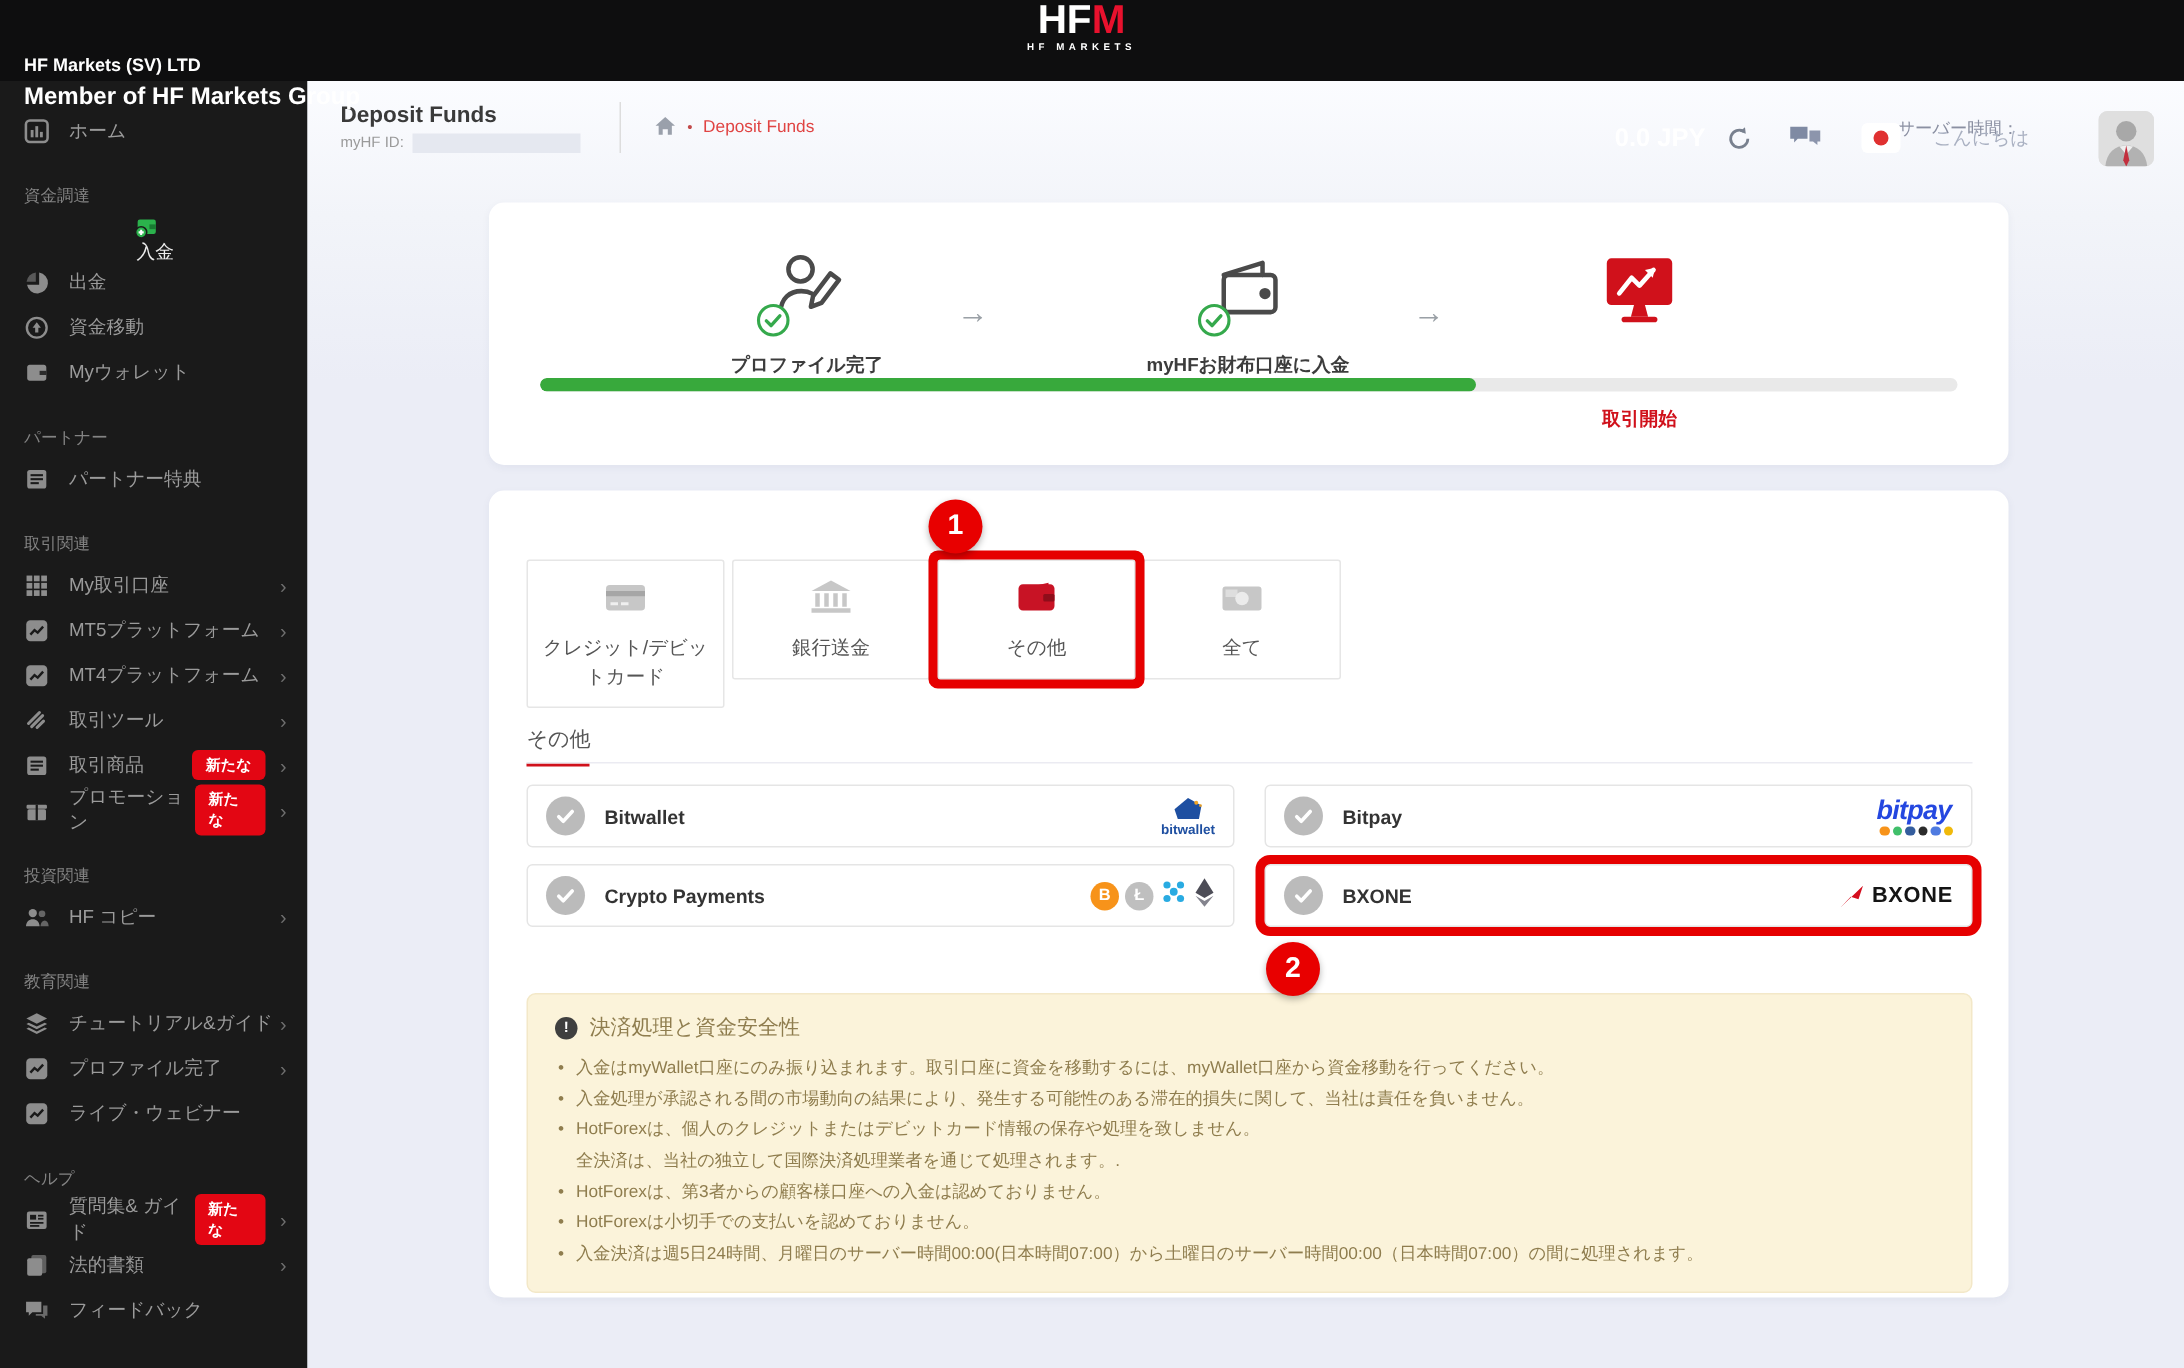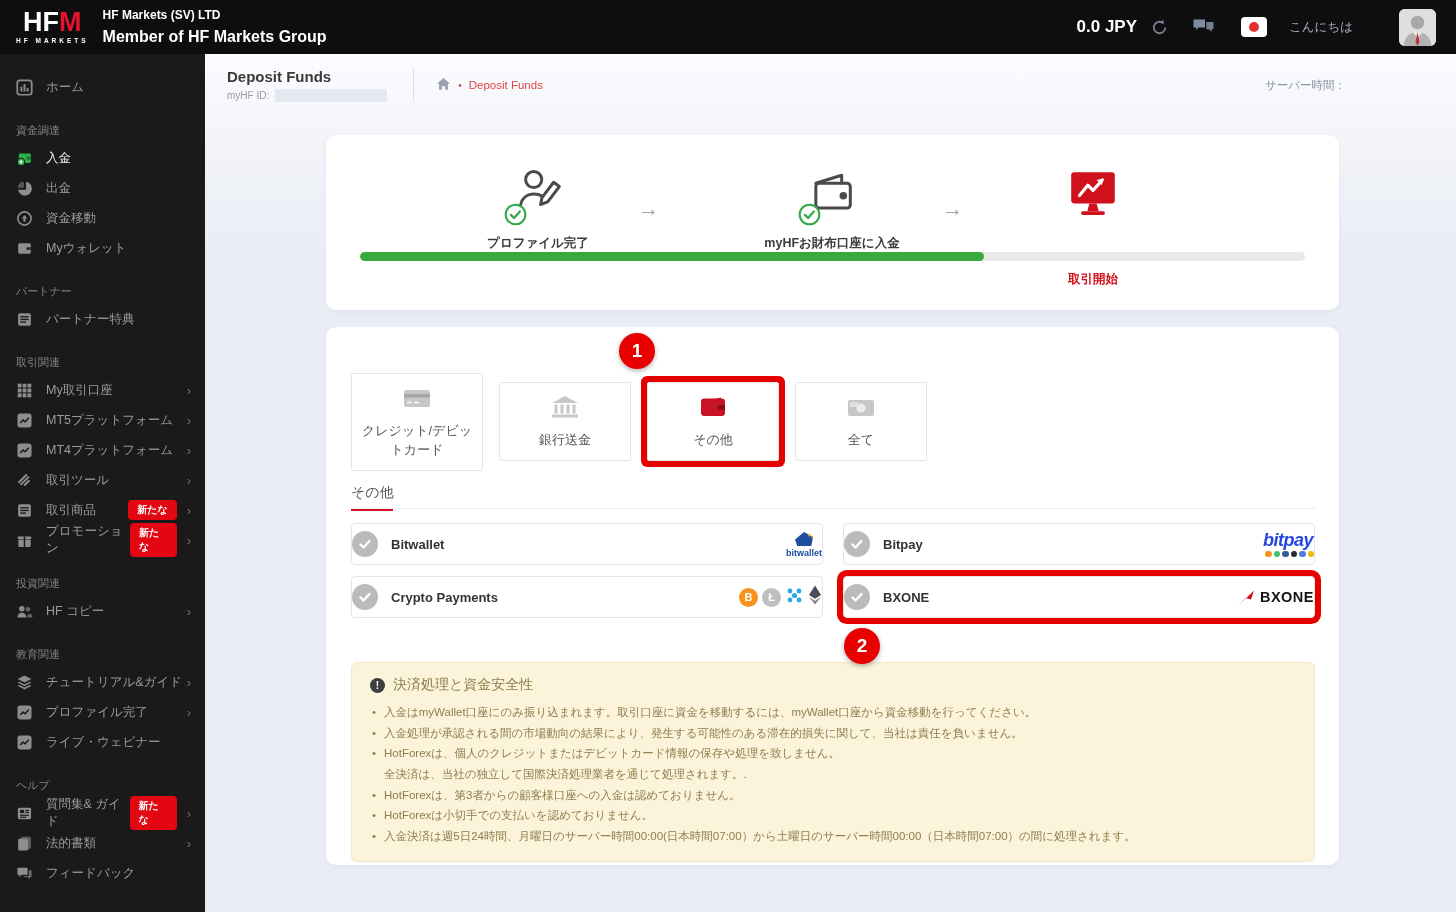--- a/index.html
+++ b/index.html
@@ -2,21 +2,21 @@
 <html><head>
 <meta charset="utf-8">
 <style>
   * { margin:0; padding:0; box-sizing:border-box; }
   html,body { width:1456px; height:912px; overflow:hidden; }
   body { font-family:"Liberation Sans","DejaVu Sans",sans-serif; background:#e9ecf5; }
   #app { position:relative; width:1456px; height:912px; }
 
   
   .topbar { position:absolute; top:0; left:0; right:0; height:54px; background:#0e0e0f;
-            display:flex; align-items:center; padding:0 16px; z-index:30; }
+            display:flex; padding:0 16px; z-index:30;flex-direction:column; }
   .logo { display:flex; flex-direction:column; align-items:center; line-height:1; margin-right:14px; }
   .logo .mark { font-size:27px; font-weight:900; color:#fff; letter-spacing:0; }
   .logo .mark .m { color:#e8112d; }
   .logo .sub { font-size:6.5px; letter-spacing:3px; color:#fff; margin-top:2px; font-weight:700; }
   .company { color:#fff; }
   .company .l1 { font-size:12px; font-weight:700; }
   .company .l2 { font-size:16px; font-weight:700; margin-top:6px; }
   .top-right { margin-left:auto; display:flex; align-items:center; }
   .balance { color:#fff; font-size:17px; font-weight:700; }
   .refresh { margin-left:14px; display:flex; }
@@ -25,21 +25,21 @@
           display:flex; align-items:center; justify-content:center; }
   .flag .dot { width:10px; height:10px; border-radius:50%; background:#e03131; }
   .greeting { margin-left:22px; color:#aab1c2; font-size:12.5px; }
   .avatar { margin-left:46px; margin-right:4px; width:37px; height:37px; border-radius:6px; background:#dfdfdf; overflow:hidden; }
 
   
   .sidebar { position:absolute; top:54px; left:0; width:205px; bottom:0; background:#1a1a1a; padding-top:18px; overflow:hidden; }
   .side-section { margin-top:13px; padding:8px 16px 5px; font-size:11px; color:#838383; }
   .side-item { display:flex; align-items:center; height:30px; padding:0 14px 0 16px; color:#9b9b9b; font-size:12.5px; cursor:pointer; }
   .side-item .ic { width:17px; height:17px; color:#8d8d8d; flex:none; margin-right:13px; display:flex; align-items:center; justify-content:center; }
-  .side-item.active { color:#ededed; }
+  .side-item.active { color:#ededed;flex-direction:column; }
   .side-item.active .ic { color:#2bb24c; }
   .side-item .chev { margin-left:auto; color:#6f6f6f; font-size:13px; }
   .side-item .badge-new { margin-left:auto; background:#e30613; color:#fff; font-size:10px;
         padding:3px 9px; border-radius:4px; font-weight:700; }
   .side-item .badge-new + .chev { margin-left:10px; }
 
   
   .main { position:absolute; left:205px; top:54px; right:0; bottom:0;
           background:linear-gradient(#fbfcff 0px, #f2f4f9 90px, #ebedf6 200px); }
   .page-head { height:62px; display:flex; align-items:center; padding:0 22px; }
@@ -66,34 +66,34 @@
   .step-arrow { position:absolute; top:62px; font-size:21px; color:#9aa0a6; }
   .pbar { position:absolute; left:34px; top:117px; width:945px; height:9px; border-radius:5px; background:#e9e9e9; overflow:hidden; }
   .pbar .fill { height:100%; background:#38a93c; border-radius:5px; }
 
   
   .ann { position:absolute; width:36px; height:36px; border-radius:50%; background:#e80000; color:#fff;
          font-size:19px; font-weight:700; display:flex; align-items:center; justify-content:center;
          box-shadow:0 2px 5px rgba(0,0,0,.3); z-index:6; }
   .ann-1 { left:293px; top:6px; }
   .ann-2 { left:518px; top:301px; }
-  .tabs { position:absolute; left:25px; top:46px; display:flex; gap:16px; align-items:center; }
+  .tabs { position:absolute; left:25px; top:46px; display:flex; gap:5px; align-items:flex-start; }
   .tab { width:132px; min-height:72px; background:#fff; border:1px solid #e6e6e6; border-radius:2px;
          display:flex; flex-direction:column; align-items:center; padding:12px 8px 10px; cursor:pointer; }
   .tab .tlabel { margin-top:8px; font-size:13px; color:#555; text-align:center; line-height:1.45; }
   .tab.selected { box-shadow:0 0 0 6px #e60000; position:relative; z-index:5; }
 
   
   .sec-title { position:absolute; left:25px; top:157px; font-size:14px; color:#555; }
   .sec-title::after { content:""; display:block; width:42px; height:2px; background:#d0111b; margin-top:7px; }
   .sec-div { position:absolute; left:25px; right:24px; top:181px; border-top:1px solid #ebebf2; }
   .pm-grid { position:absolute; left:25px; top:196px; display:grid; grid-template-columns:472px 472px;
              column-gap:20px; row-gap:11px; }
   .pm-card { height:42px; border:1px solid #e5e5e5; border-radius:4px; background:#fff;
-             display:flex; align-items:center; padding:0 0; cursor:pointer; }
+             display:flex; align-items:center; padding:0 12px; cursor:pointer; }
   .pm-card.hl { box-shadow:0 0 0 6px #e60000; position:relative; z-index:4; }
   .chk { width:26px; height:26px; border-radius:50%; background:#bbb; display:flex; align-items:center; justify-content:center; flex:none; }
   .pm-name { margin-left:13px; font-size:13px; font-weight:700; color:#333; }
   .pm-logo { margin-left:auto; display:flex; align-items:center; }
   .bw-logo { display:flex; flex-direction:column; align-items:center; }
   .bw-logo .bw-text { font-size:9px; font-weight:700; color:#1e4fa1; margin-top:1px; }
   .bp-logo { display:flex; flex-direction:column; align-items:flex-start; }
   .bp-text { font-size:18px; font-weight:800; font-style:italic; color:#2447e0; line-height:1; letter-spacing:-.5px; }
   .bp-dots { display:flex; gap:2px; margin-top:2px; margin-left:2px; }
   .bp-dots i { width:6.5px; height:6.5px; border-radius:50%; display:block; }

